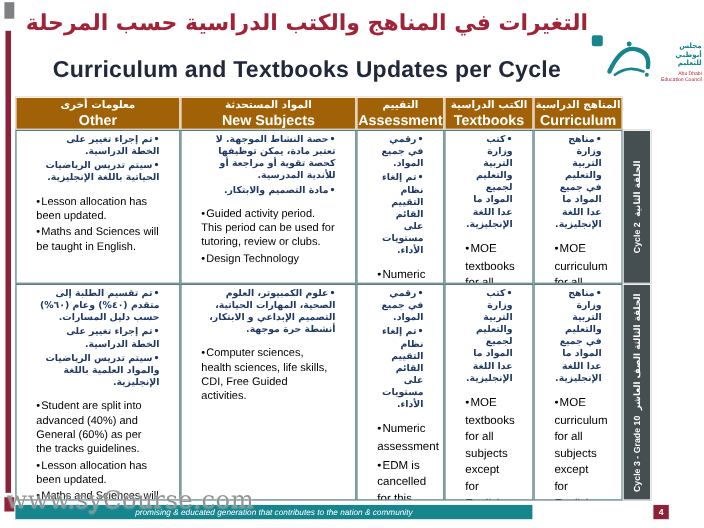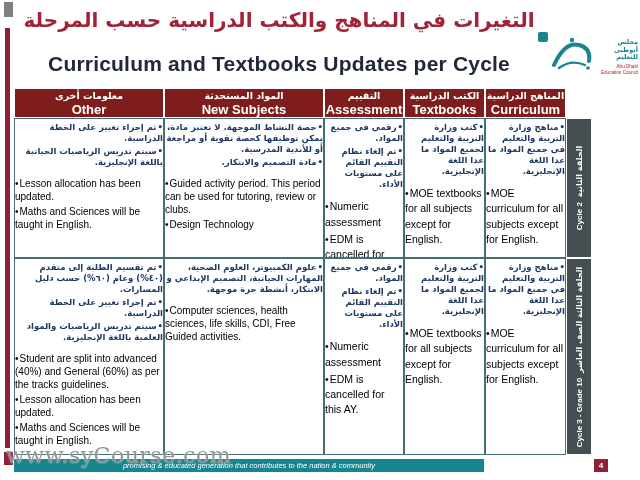--- a/index.html
+++ b/index.html
@@ -23,28 +23,28 @@
   .logo-ar{font-size:6.5px;font-weight:bold;color:#17858d;direction:rtl;text-align:right;line-height:1.2;}
   .logo-en{font-family:"Liberation Sans",sans-serif;font-size:4.6px;color:#b02030;text-align:right;line-height:1.2;}
   
   .grid{
     position:absolute;left:14px;top:88px;
     display:grid;
     grid-template-columns:150px 160px 80px 81px 81px 26px;
     grid-template-rows:30px 140px 197px;
   }
   .hcell{
-    background:#7f1d1d;border:1px solid #ffffff;color:#fff;text-align:center;
+    background:#a16207;border:1px solid #ffffff;color:#fff;text-align:center;
     display:flex;flex-direction:column;justify-content:center;gap:1px;overflow:hidden;
   }
   .h-ar{font-size:9.5px;font-weight:bold;direction:rtl;}
   .h-en{font-family:"Liberation Sans",sans-serif;font-size:13px;font-weight:bold;}
   .hgap{background:transparent;}
   .cell{
-    background:#fff;border:1px solid #456f74;padding:3px 0;overflow:hidden;
+    background:#fff;border:1px solid #456f74;padding:3px 18px;overflow:hidden;
   }
   .ar-block{direction:rtl;text-align:right;color:#1f3864;font-weight:bold;font-size:8.5px;line-height:1.3;}
   .en-block{font-family:"Liberation Sans",sans-serif;direction:ltr;text-align:left;color:#000;font-size:10px;line-height:1.3;margin-top:9px;}
   .col-narrow .en-block{font-size:10.5px;line-height:1.45;}
   .b{margin-bottom:2px;}
   .b::before{content:"•";margin-inline-end:1px;}
   .row-label{
     background:#454f51;border:1px solid #ffffff;position:relative;overflow:hidden;color:#fff;
   }
   .vtext{

